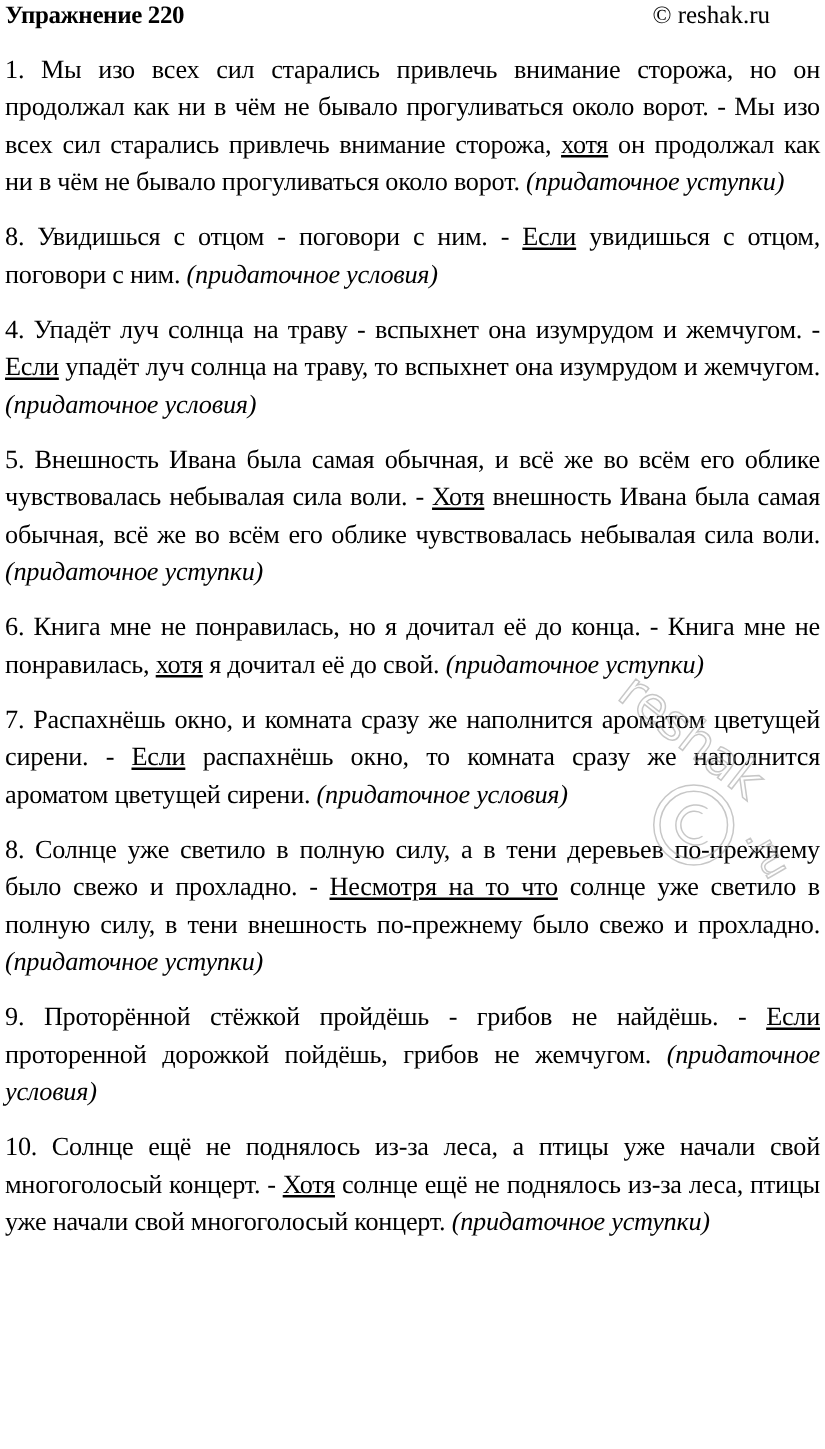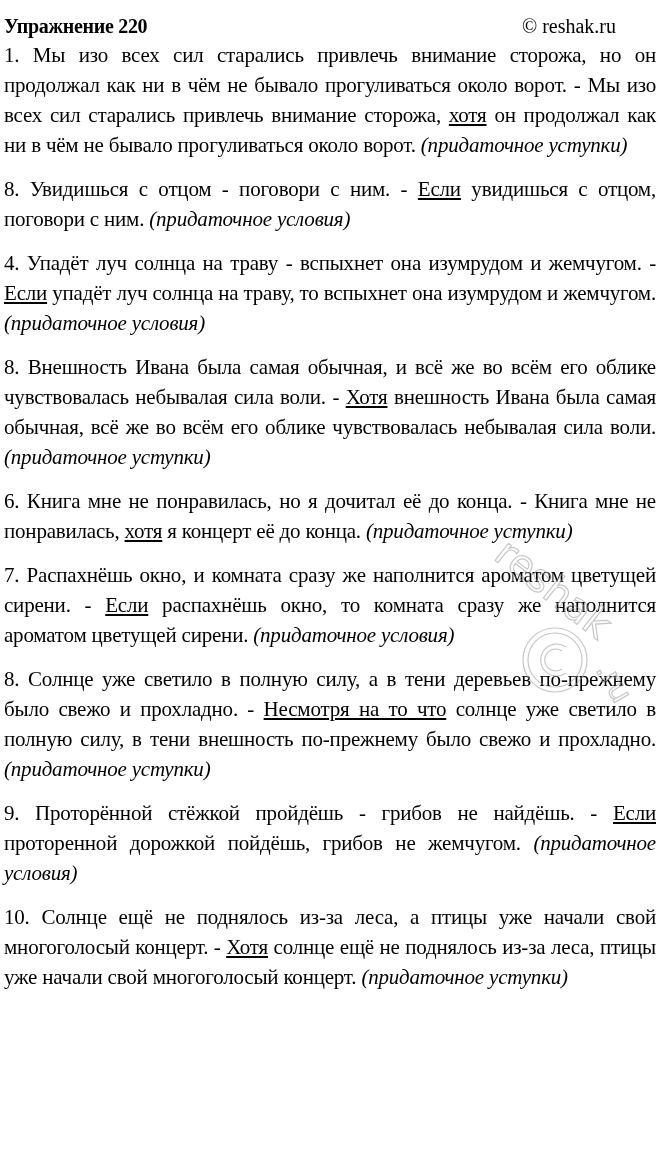--- a/index.html
+++ b/index.html
@@ -10,21 +10,21 @@
     body {
       width: 660px;
       height: 1159px;
       overflow: hidden;
       position: relative;
       font-family: "Liberation Serif", "DejaVu Serif", serif;
       color: #000000;
     }
     .header {
       position: absolute;
-      top: 14px;
+      top: 0;
       left: 0;
       width: 620px;
       height: 30px;
       text-align: center;
     }
     .title {
       position: absolute;
       left: 4px;
       top: -2px;
       font-size: 20px;
@@ -78,23 +78,23 @@
 </div>
 
 <div class="content">
   <p class="item"><span>1. Мы изо всех сил старались привлечь внимание сторожа, но он продолжал как ни в чём не бывало прогуливаться около ворот. - Мы изо всех сил старались привлечь внимание сторожа, </span><span class="u">хотя</span><span> он продолжал как ни в чём не бывало прогуливаться около ворот. </span><span class="note">(придаточное уступки)</span></p>
 
   <p class="item"><span>8. Увидишься с отцом - поговори с ним. - </span><span class="u">Если</span><span> увидишься с отцом, поговори с ним. </span><span class="note">(придаточное условия)</span></p>
 
 
   <p class="item"><span>4. Упадёт луч солнца на траву - вспыхнет она изумрудом и жемчугом. - </span><span class="u">Если</span><span> упадёт луч солнца на траву, то вспыхнет она изумрудом и жемчугом. </span><span class="note">(придаточное условия)</span></p>
 
-  <p class="item"><span>8. Внешность Ивана была самая обычная, и всё же во всём его облике чувствовалась небывалая сила воли. - </span><span class="u">Хотя</span><span> внешность Ивана была самая обычная, всё же во всём его облике чувствовалась небывалая сила воли. </span><span class="note">(придаточное уступки)</span></p>
+  <p class="item"><span>5. Внешность Ивана была самая обычная, и всё же во всём его облике чувствовалась небывалая сила воли. - </span><span class="u">Хотя</span><span> внешность Ивана была самая обычная, всё же во всём его облике чувствовалась небывалая сила воли. </span><span class="note">(придаточное уступки)</span></p>
 
-  <p class="item"><span>6. Книга мне не понравилась, но я дочитал её до конца. - Книга мне не понравилась, </span><span class="u">хотя</span><span> я концерт её до конца. </span><span class="note">(придаточное уступки)</span></p>
+  <p class="item"><span>6. Книга мне не понравилась, но я дочитал её до конца. - Книга мне не понравилась, </span><span class="u">хотя</span><span> я дочитал её до свой. </span><span class="note">(придаточное уступки)</span></p>
 
   <p class="item"><span>7. Распахнёшь окно, и комната сразу же наполнится ароматом цветущей сирени. - </span><span class="u">Если</span><span> распахнёшь окно, то комната сразу же наполнится ароматом цветущей сирени. </span><span class="note">(придаточное условия)</span></p>
 
   <p class="item"><span>8. Солнце уже светило в полную силу, а в тени деревьев по-прежнему было свежо и прохладно. - </span><span class="u">Несмотря на то что</span><span> солнце уже светило в полную силу, в тени внешность по-прежнему было свежо и прохладно. </span><span class="note">(придаточное уступки)</span></p>
 
   <p class="item"><span>9. Проторённой стёжкой пройдёшь - грибов не найдёшь. - </span><span class="u">Если</span><span> проторенной дорожкой пойдёшь, грибов не жемчугом. </span><span class="note">(придаточное условия)</span></p>
 
   <p class="item"><span>10. Солнце ещё не поднялось из-за леса, а птицы уже начали свой многоголосый концерт. - </span><span class="u">Хотя</span><span> солнце ещё не поднялось из-за леса, птицы уже начали свой многоголосый концерт. </span><span class="note">(придаточное уступки)</span></p>
 </div>
 

